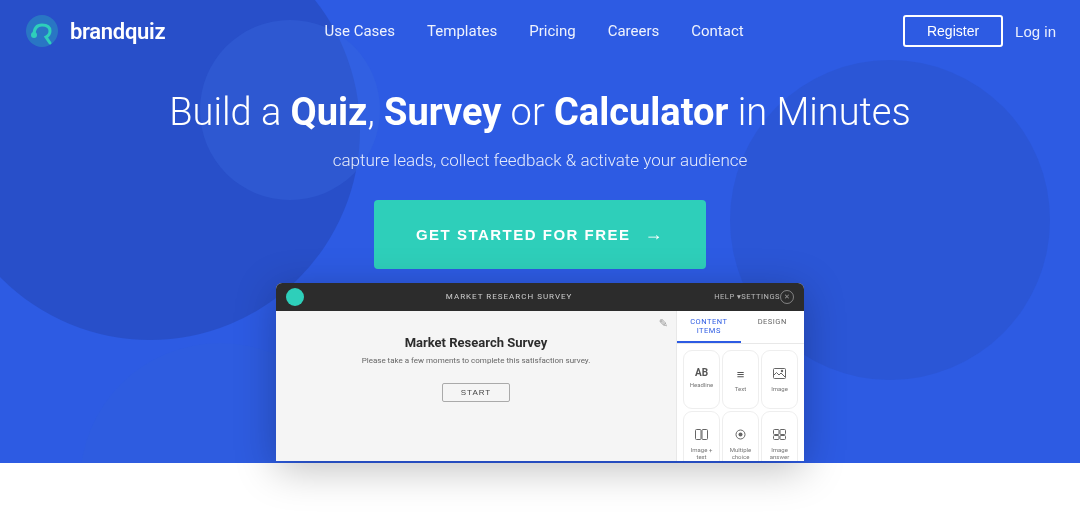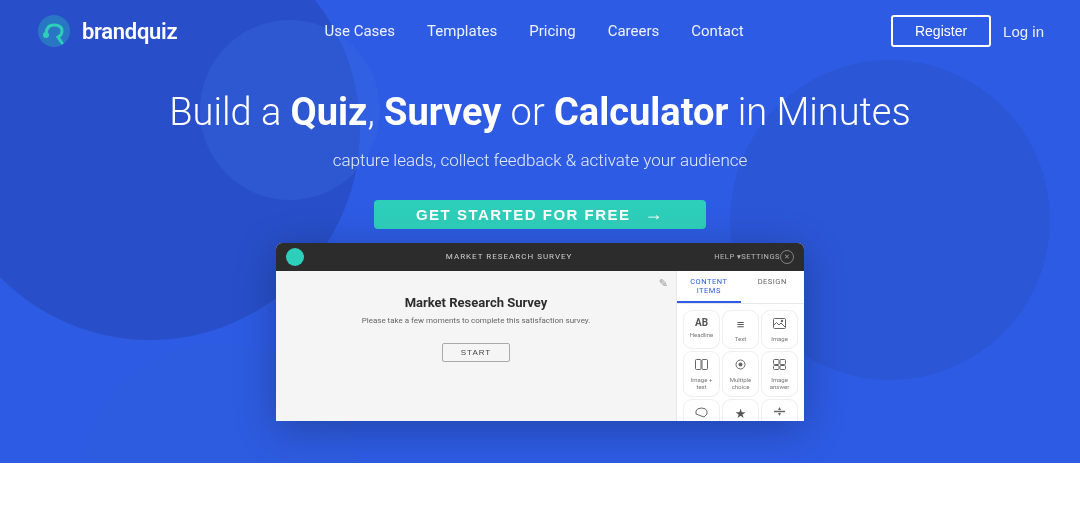--- a/index.html
+++ b/index.html
@@ -55,21 +55,21 @@
       opacity: 0.35;
     }
 
     
     nav {
       position: relative;
       z-index: 10;
       display: flex;
       align-items: center;
       justify-content: space-between;
-      padding: 0 36px;
+      padding: 0 24px;
       height: 62px;
     }
 
     .logo-area {
       display: flex;
       align-items: center;
       gap: 10px;
     }
 
     .logo-icon {
@@ -150,21 +150,21 @@
       margin-bottom: 30px;
     }
 
     .btn-cta {
       display: inline-flex;
       align-items: center;
       gap: 14px;
       background: #2ecfba;
       color: white;
       border: none;
-      padding: 4px 42px;
+      padding: 24px 42px;
       font-size: 15px;
       font-weight: 600;
       letter-spacing: 1.5px;
       border-radius: 4px;
       cursor: pointer;
       text-transform: uppercase;
       margin-bottom: 14px;
     }
 
     .btn-cta .arrow {
@@ -320,21 +320,21 @@
       display: grid;
       grid-template-columns: repeat(3, 1fr);
       gap: 2px;
       padding: 6px;
     }
 
     .sidebar-item {
       display: flex;
       flex-direction: column;
       align-items: center;
-      padding: 6px 2px;
+      padding: 16px 2px;
       border: 1px solid #eee;
       border-radius: 9px;
       cursor: pointer;
     }
 
     .sidebar-item-icon {
       font-size: 13px;
       color: #555;
       margin-bottom: 3px;
       display: block;

